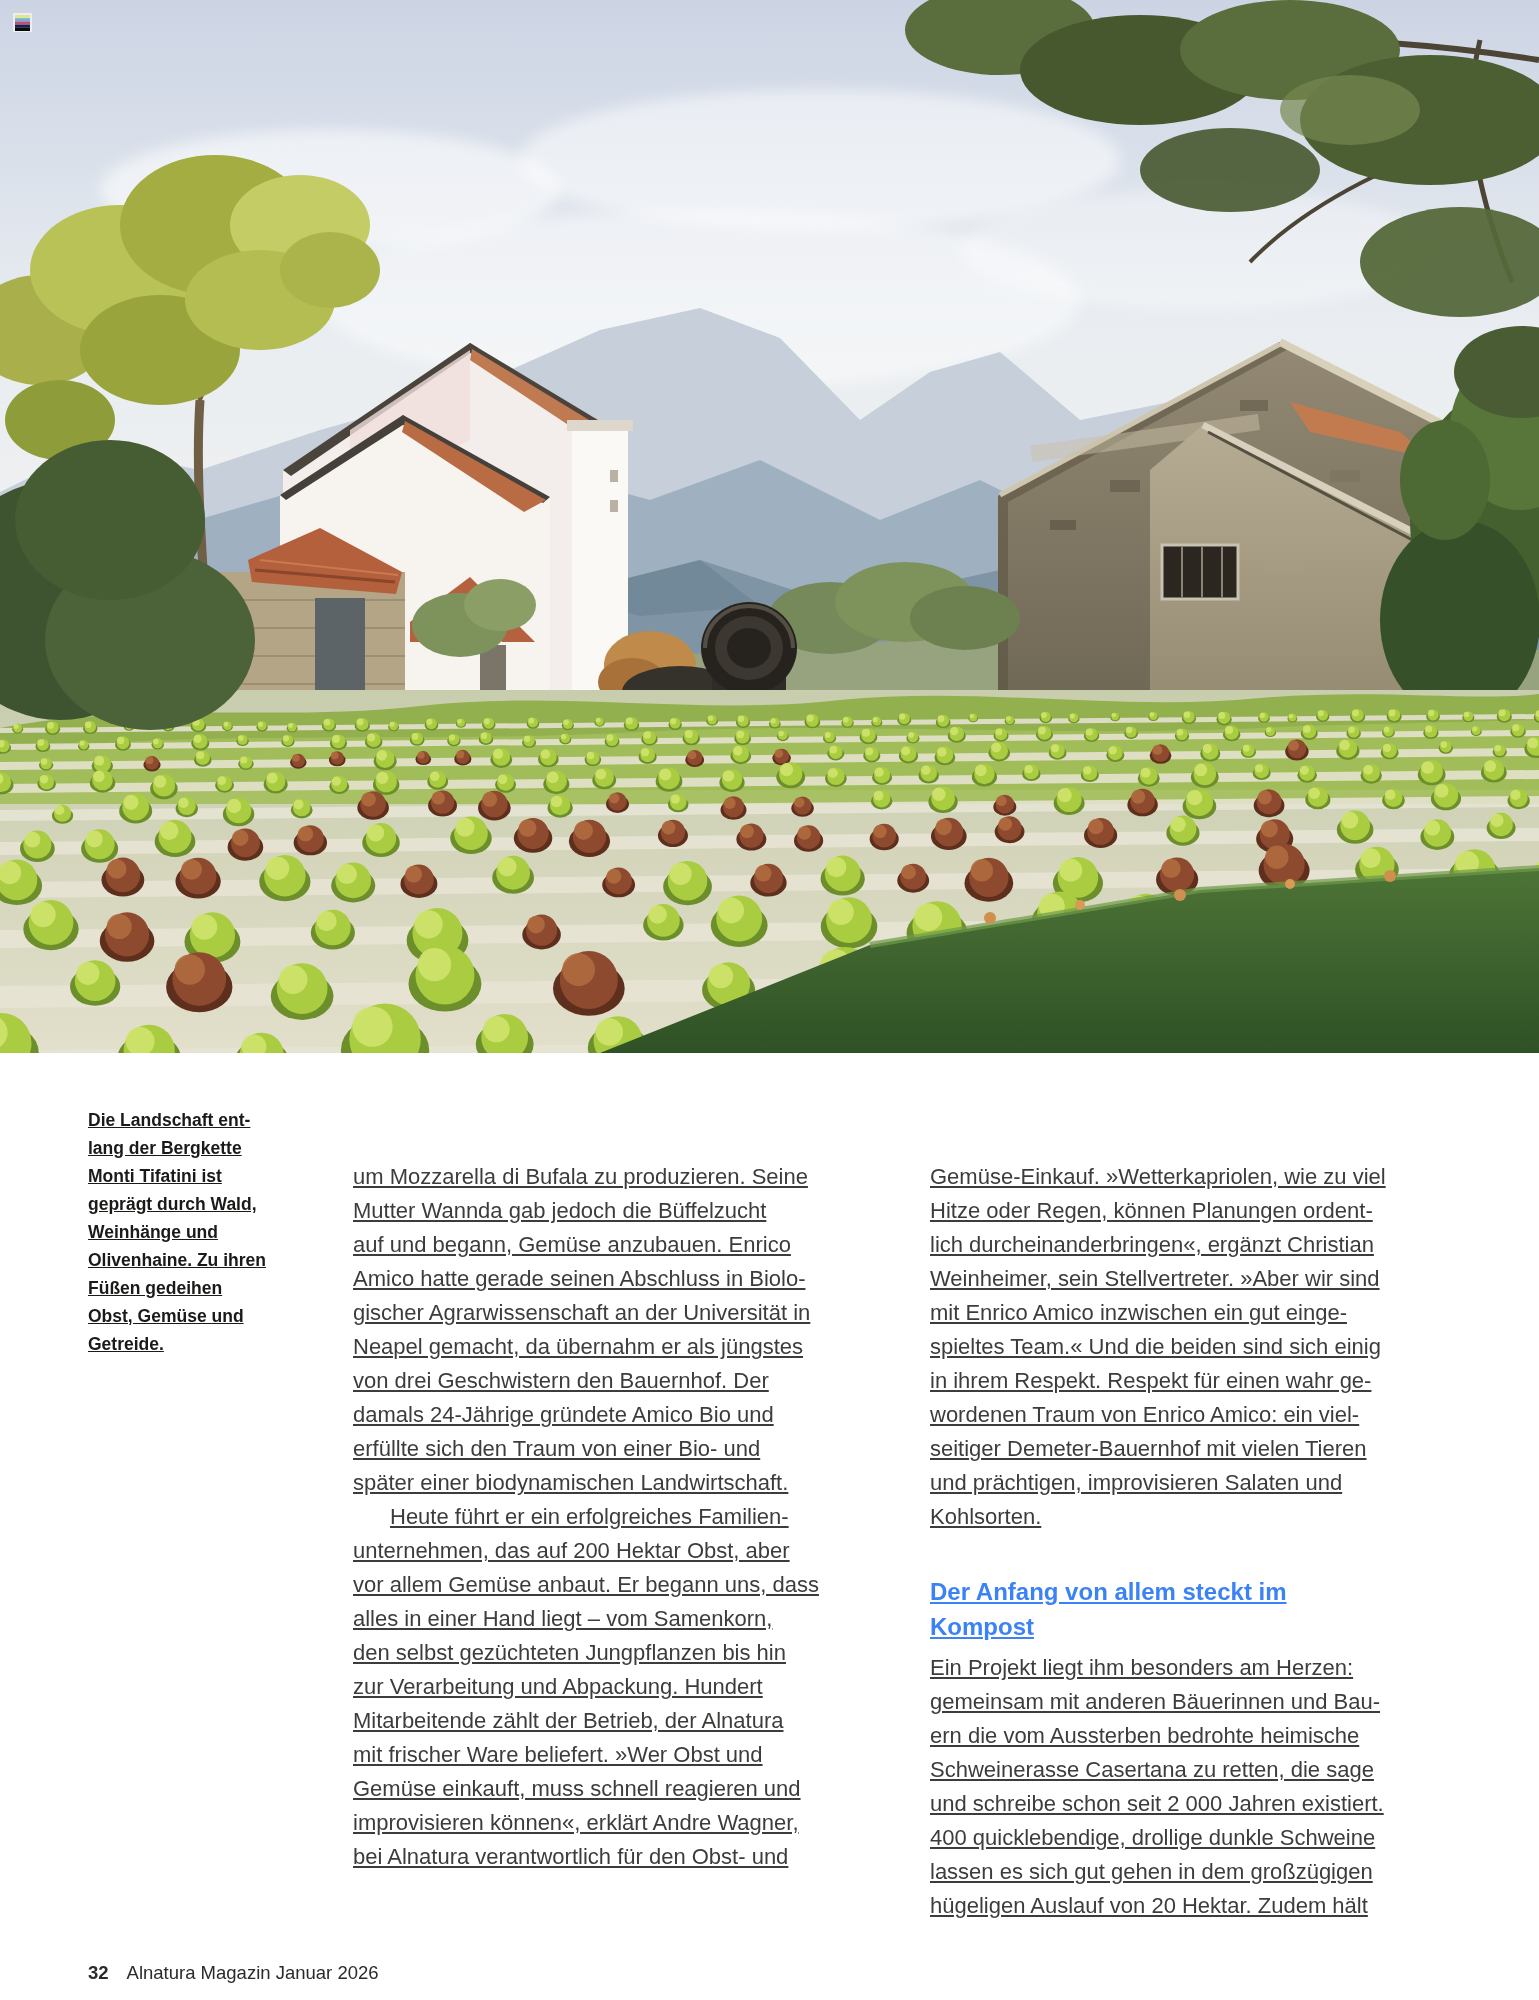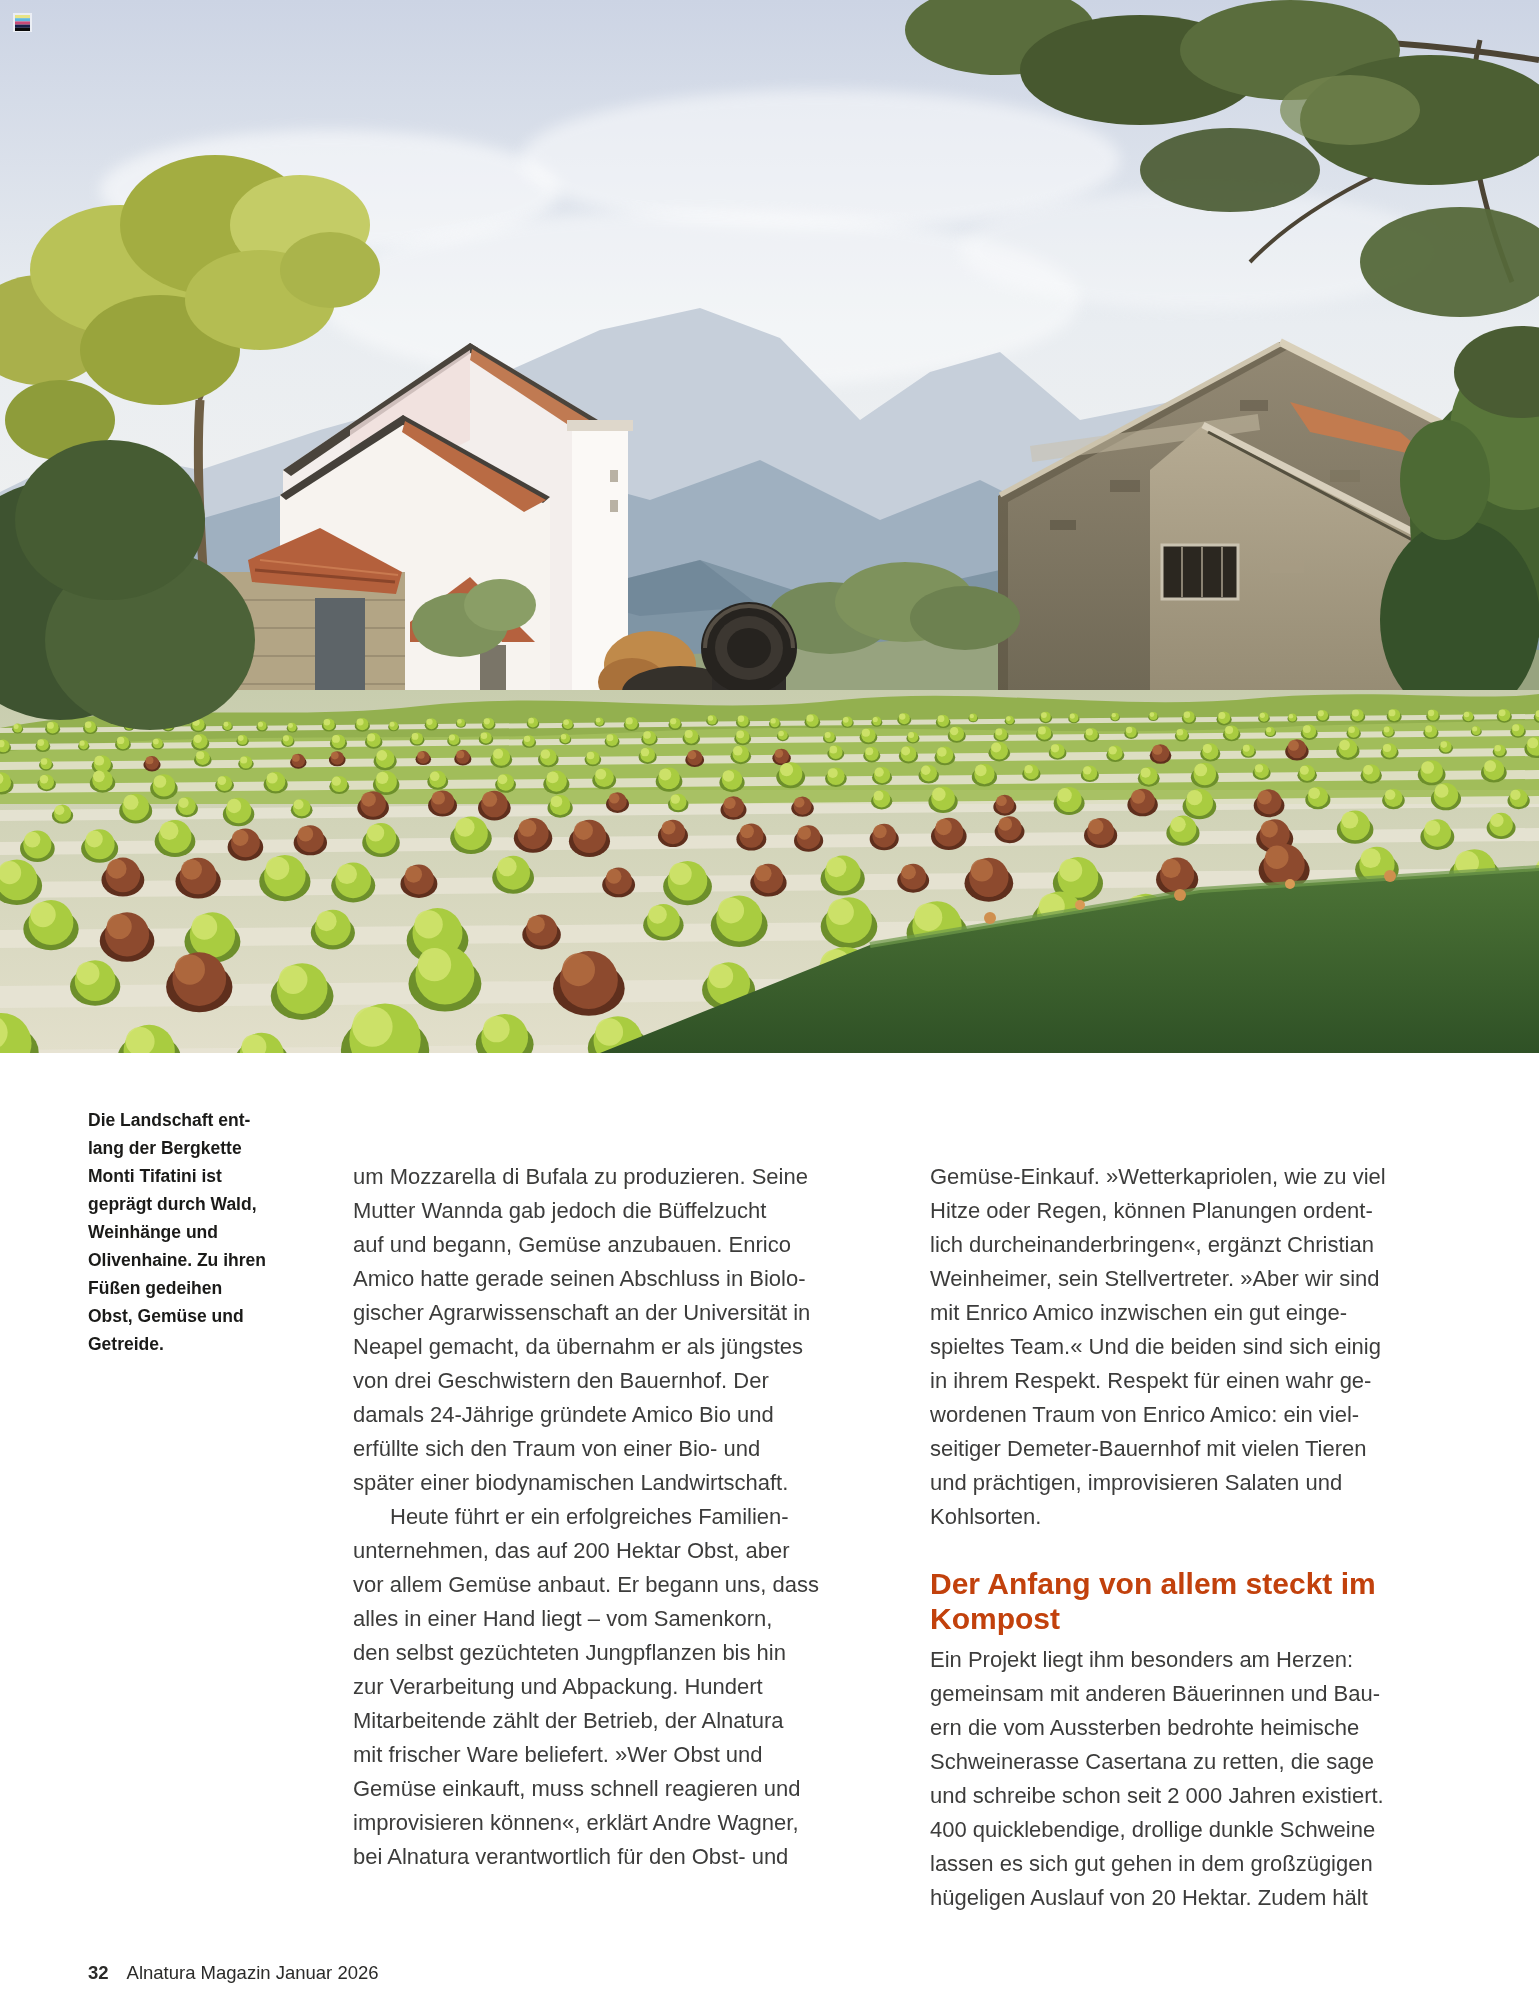--- a/index.html
+++ b/index.html
@@ -15,25 +15,25 @@
     position:absolute;left:88px;top:1106px;width:220px;
     font-size:17.5px;line-height:28px;font-weight:bold;color:#19191七;
     color:#1a1a18;
   }
   .bodycol{
     position:absolute;top:1160px;width:525px;
     font-size:22px;line-height:34px;color:#3c3c3b;
   }
   .col1{left:353px;}
   .col2{left:930px;}
-  .tline{white-space:pre;}
+  .tline{white-space:pre;text-decoration:underline;}
   .indent-first .tline:first-child{text-indent:37px;}
   .section-heading{
-    margin-top:32px;
-    font-size:30px;line-height:35px;font-weight:bold;color:#c2410c;
+    margin-top:40px;
+    font-size:24px;line-height:35px;font-weight:bold;color:#3b82f6;
   }
   .after-heading{margin-top:7px;}
   .footer{
     position:absolute;left:88px;top:1962px;display:flex;align-items:baseline;
     font-size:18.5px;color:#2b2b29;
   }
   .page-num{font-weight:bold;margin-right:18px;text-align:center;}
 </style>
 </head>
 <body>

